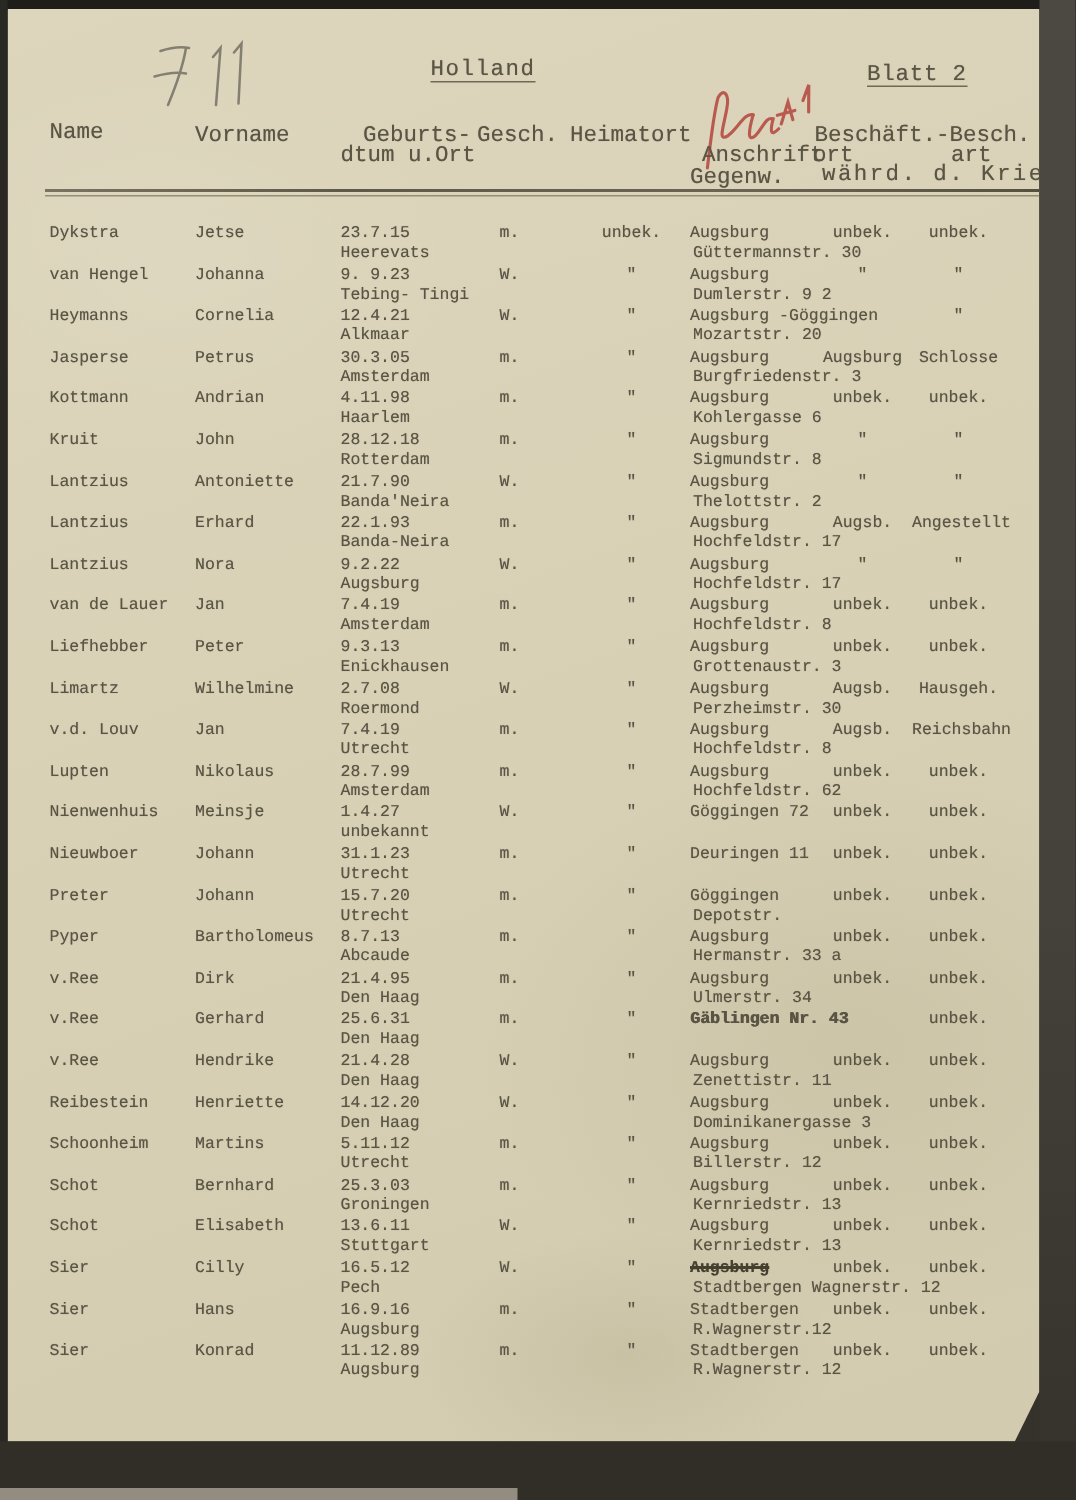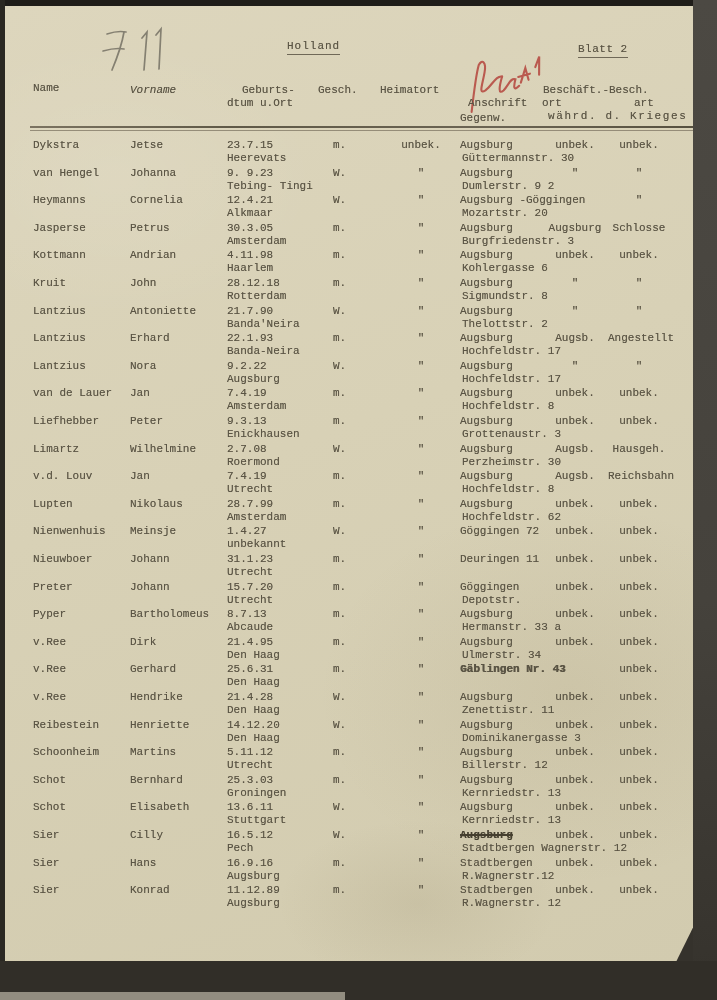--- a/index.html
+++ b/index.html
@@ -20,46 +20,46 @@
   .paper{
     position:absolute;left:5px;top:6px;width:688px;height:955px;
     background:
       radial-gradient(ellipse 320px 220px at 16% 18%, rgba(255,255,255,0.08), transparent 65%),
       radial-gradient(ellipse 420px 320px at 82% 72%, rgba(118,100,60,0.09), transparent 60%),
       radial-gradient(ellipse 200px 120px at 60% 94%, rgba(110,95,60,0.10), transparent 70%),
       linear-gradient(160deg,#ddd6bd 0%,#d8d1b6 45%,#d2cbaf 100%);
     clip-path:polygon(0 0,100% 0,100% 96.5%,97.6% 100%,0 100%);
     color:#5a5444;
   }
-  .tw{position:absolute;white-space:pre;font-size:11px;line-height:13px;
+  .tw{position:absolute;white-space:pre;font-size:15px;line-height:13px;
       text-shadow:0 0 .5px rgba(88,82,66,.55);}
   .underlined{border-bottom:1px solid #6f6857;padding-bottom:1px;}
   .doc-title{left:282px;top:34px;letter-spacing:1px;}
   .sheet-label{left:573px;top:37px;letter-spacing:.5px;}
 
   
   .h-name{left:28px;top:76px;}
-  .h-vorname{left:125px;top:78px;font-style:italic;}
+  .h-vorname{left:125px;top:78px;}
   .h-geb1{left:237px;top:78px;}
   .h-geb2{left:222px;top:91px;}
   .h-gesch{left:313px;top:78px;}
   .h-heimat{left:375px;top:78px;}
   .h-geg1{left:455px;top:78px;margin-top:28px;}
   .h-geg2{left:463px;top:91px;}
   .h-besch1{left:538px;top:78px;}
   .h-besch2a{left:537px;top:91px;}
   .h-besch2b{left:629px;top:91px;}
   .h-besch3{left:543px;top:104px;letter-spacing:1.6px;}
 
   .rule1{position:absolute;left:25px;top:120px;width:663px;height:2px;
          background:linear-gradient(90deg,#7b7361,#5f5947 30%,#6b6453 70%,#56503f);}
   .rule2{position:absolute;left:25px;top:124px;width:663px;height:1px;background:#837b68;opacity:.8;}
 
   
-  .tbody{position:absolute;left:0;top:133px;width:622px;height:790px;}
+  .tbody{position:absolute;left:0;top:144px;width:622px;height:790px;}
   .entry{position:absolute;left:0;width:688px;height:28px;}
   .c{position:absolute;white-space:pre;font-size:11px;line-height:13px;
      text-shadow:0 0 .5px rgba(88,82,66,.55);}
   .name{left:28px;top:0;}
   .vorname{left:125px;top:0;}
   .datum{left:222px;top:0;}
   .gesch{left:328px;top:0;}
   .heimat{left:390px;top:0;width:52px;text-align:center;}
   .stadt{left:455px;top:0;}
   .bort{left:543px;top:0;width:54px;text-align:center;}

